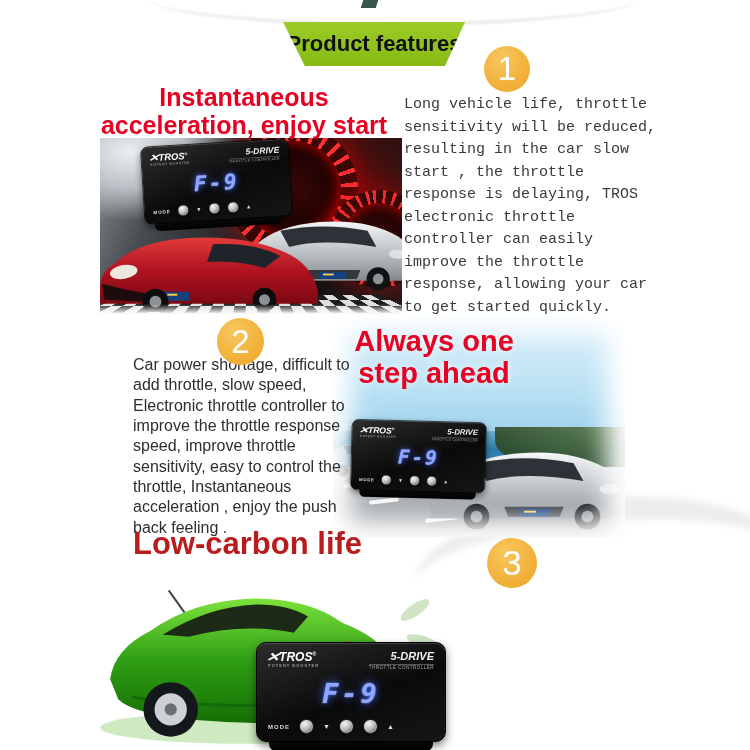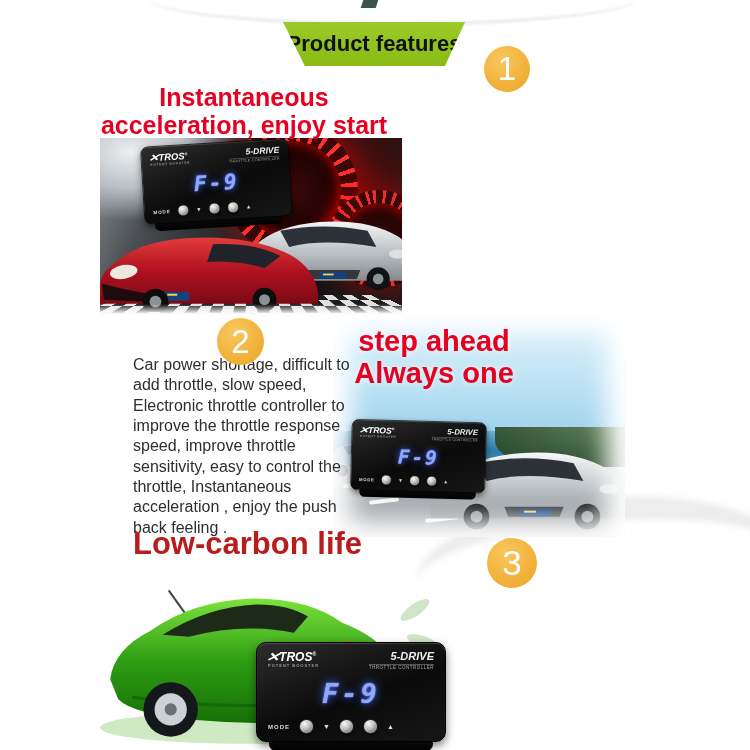--- a/index.html
+++ b/index.html
@@ -182,20 +182,21 @@
       <rect x="74" y="82" width="10" height="2" fill="#ffd24a"></rect>
       <circle cx="62" cy="90" r="13" fill="#0d0d0d"></circle>
         <circle cx="62" cy="90" r="6" fill="#8c9196"></circle>
       <circle cx="172" cy="88" r="12" fill="#0d0d0d"></circle>
         <circle cx="172" cy="88" r="5.5" fill="#8c9196"></circle>
     </svg>
 
     <div class="abs fade-bottom"></div>
   </div>
 
+  <div class="abs body-serif" id="body1">Long vehicle life, throttle sensitivity will be reduced, resulting in the car slow start , the throttle response is delaying, TROS electronic throttle controller can easily improve the throttle response, allowing your car to get started quickly.</div>
 
   <div class="abs badge" id="badge2">
     <span>2</span>
   </div>
 
   <div class="abs body-sans" id="body2">Car power shortage, difficult to add throttle, slow speed, Electronic throttle controller to improve the throttle response speed, improve throttle sensitivity, easy to control the throttle, Instantaneous acceleration , enjoy the push back feeling .</div>
 
   <div class="abs" id="photo2">
     <div class="abs sky"></div>
     <div class="abs sea"></div>
@@ -230,22 +231,22 @@
       <circle cx="52" cy="94" r="13" fill="#101214"></circle>
         <circle cx="52" cy="94" r="6" fill="#8c9196"></circle>
       <circle cx="164" cy="94" r="13" fill="#101214"></circle>
         <circle cx="164" cy="94" r="6" fill="#8c9196"></circle>
     </svg>
 
     <div class="abs vig"></div>
   </div>
 
   <div class="abs hred" id="h2">
+    <div>Always one</div>
     <div>step ahead</div>
-    <div>Always one</div>
   </div>
 
   <div class="abs arc-mid"></div>
 
   <div class="abs hgreen" id="h3a">Low-carbon life</div>
 
   <div class="abs badge" id="badge3">
     <span>3</span>
   </div>
 

